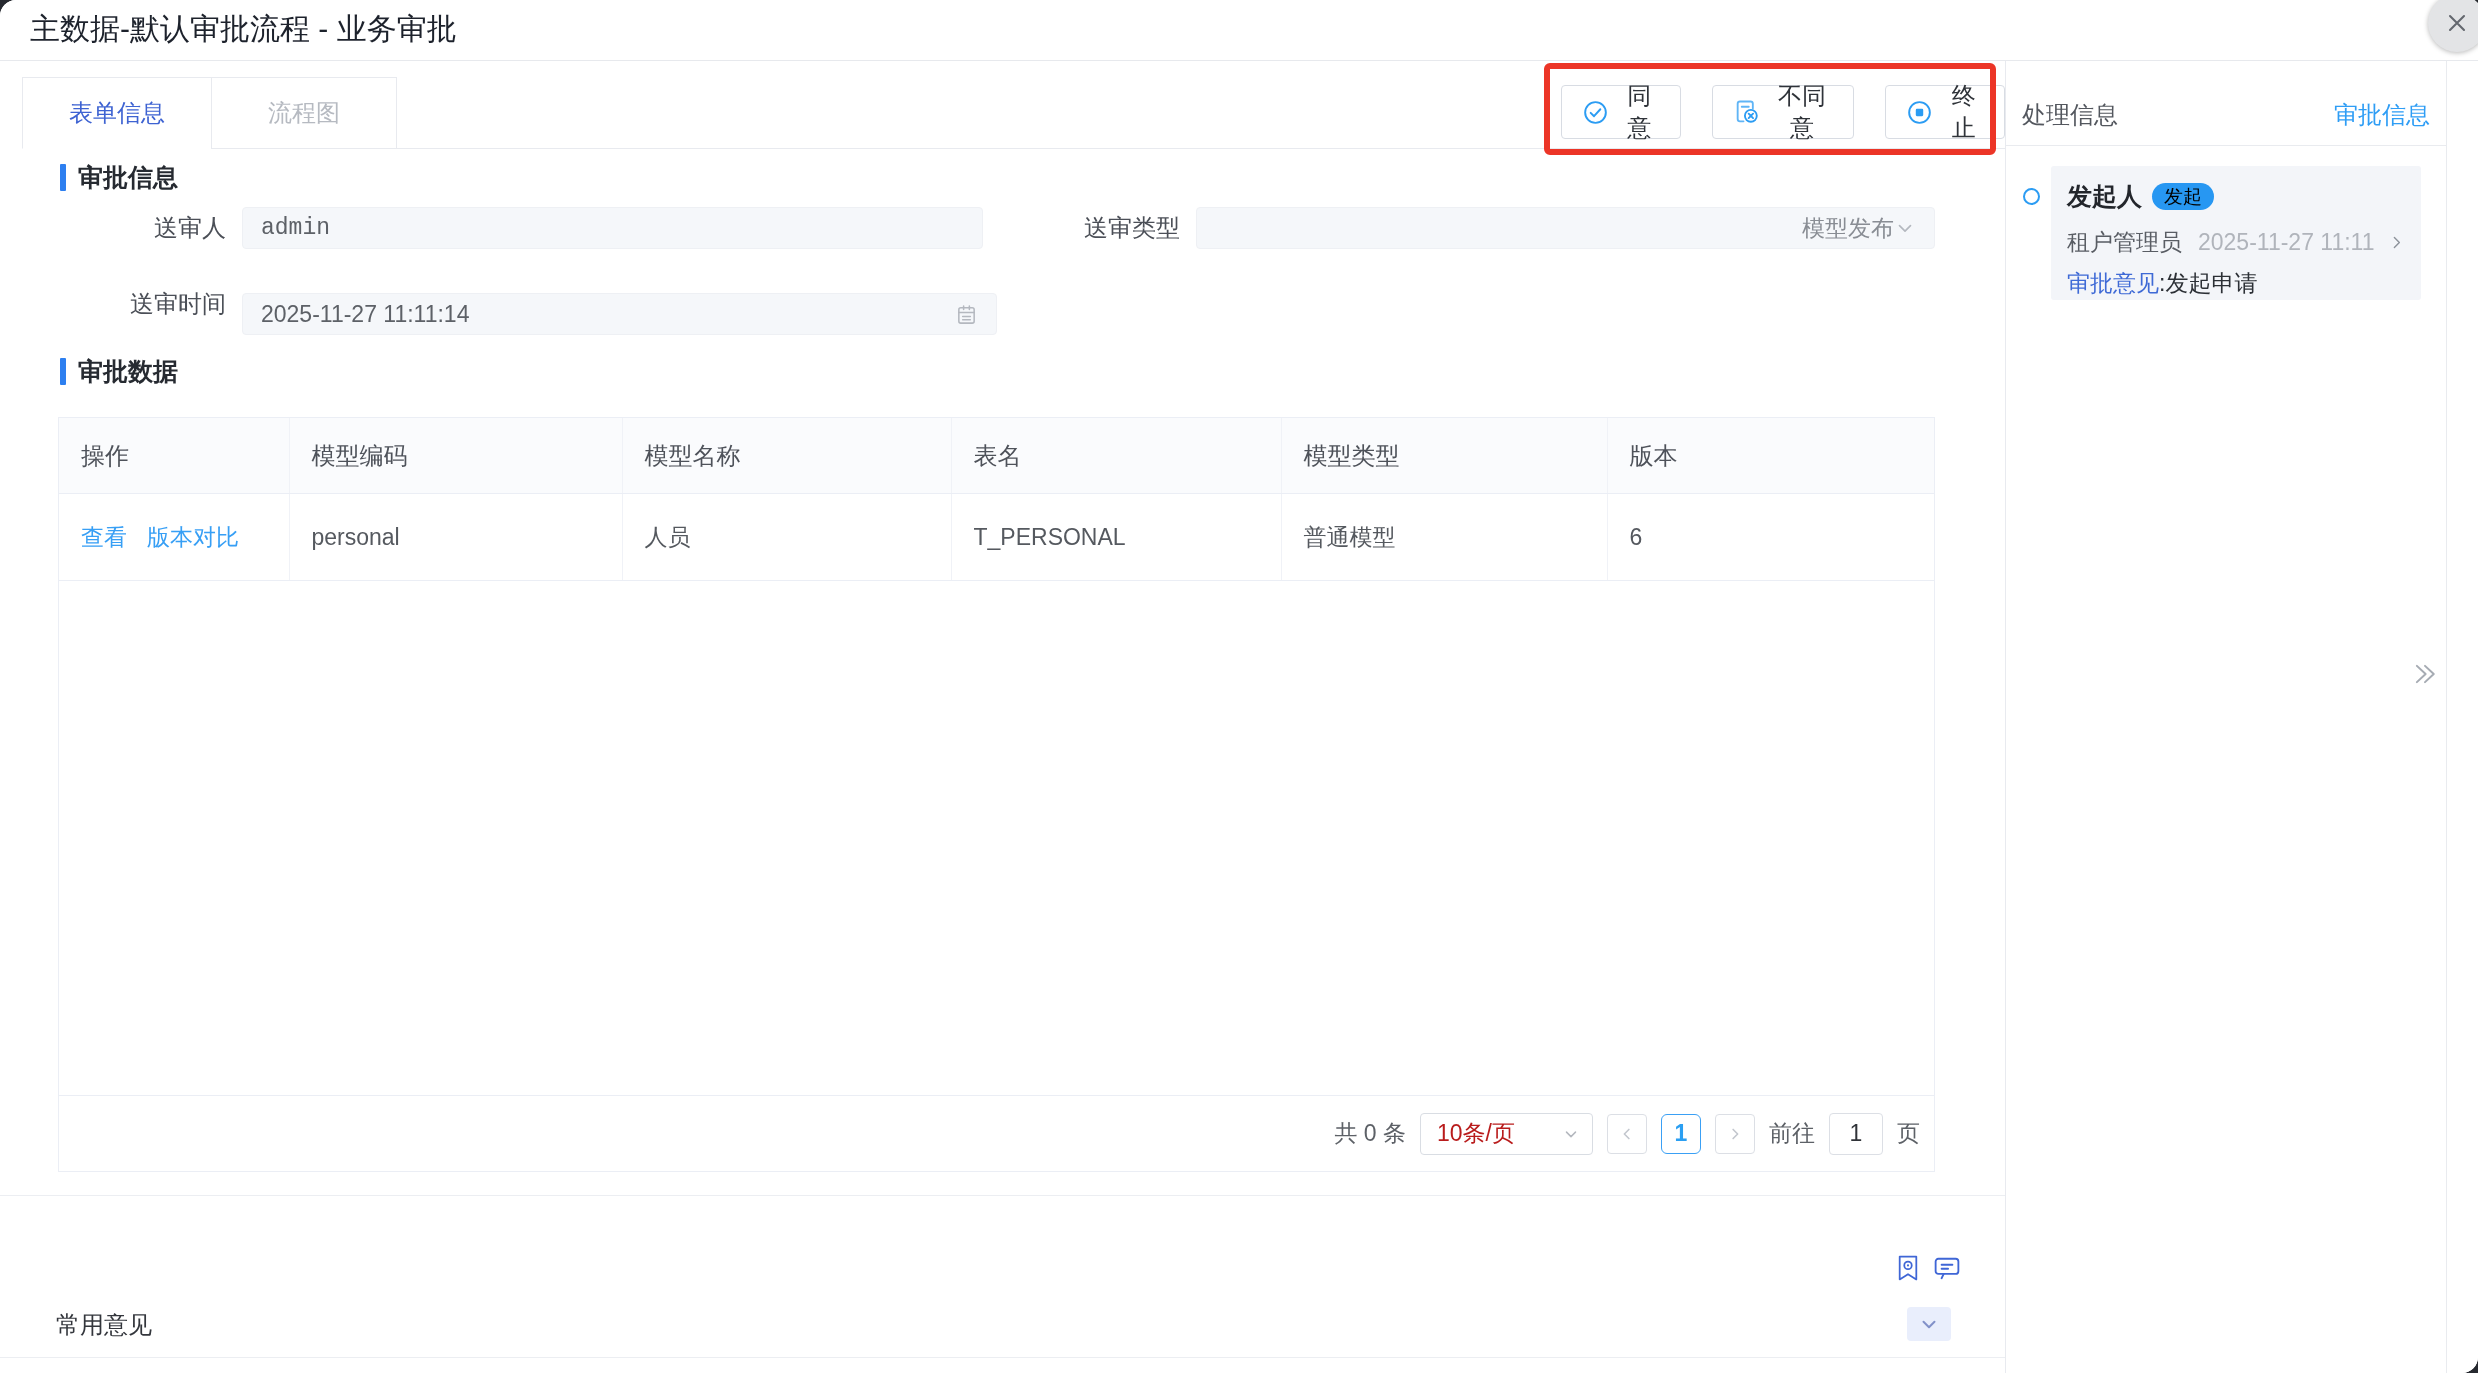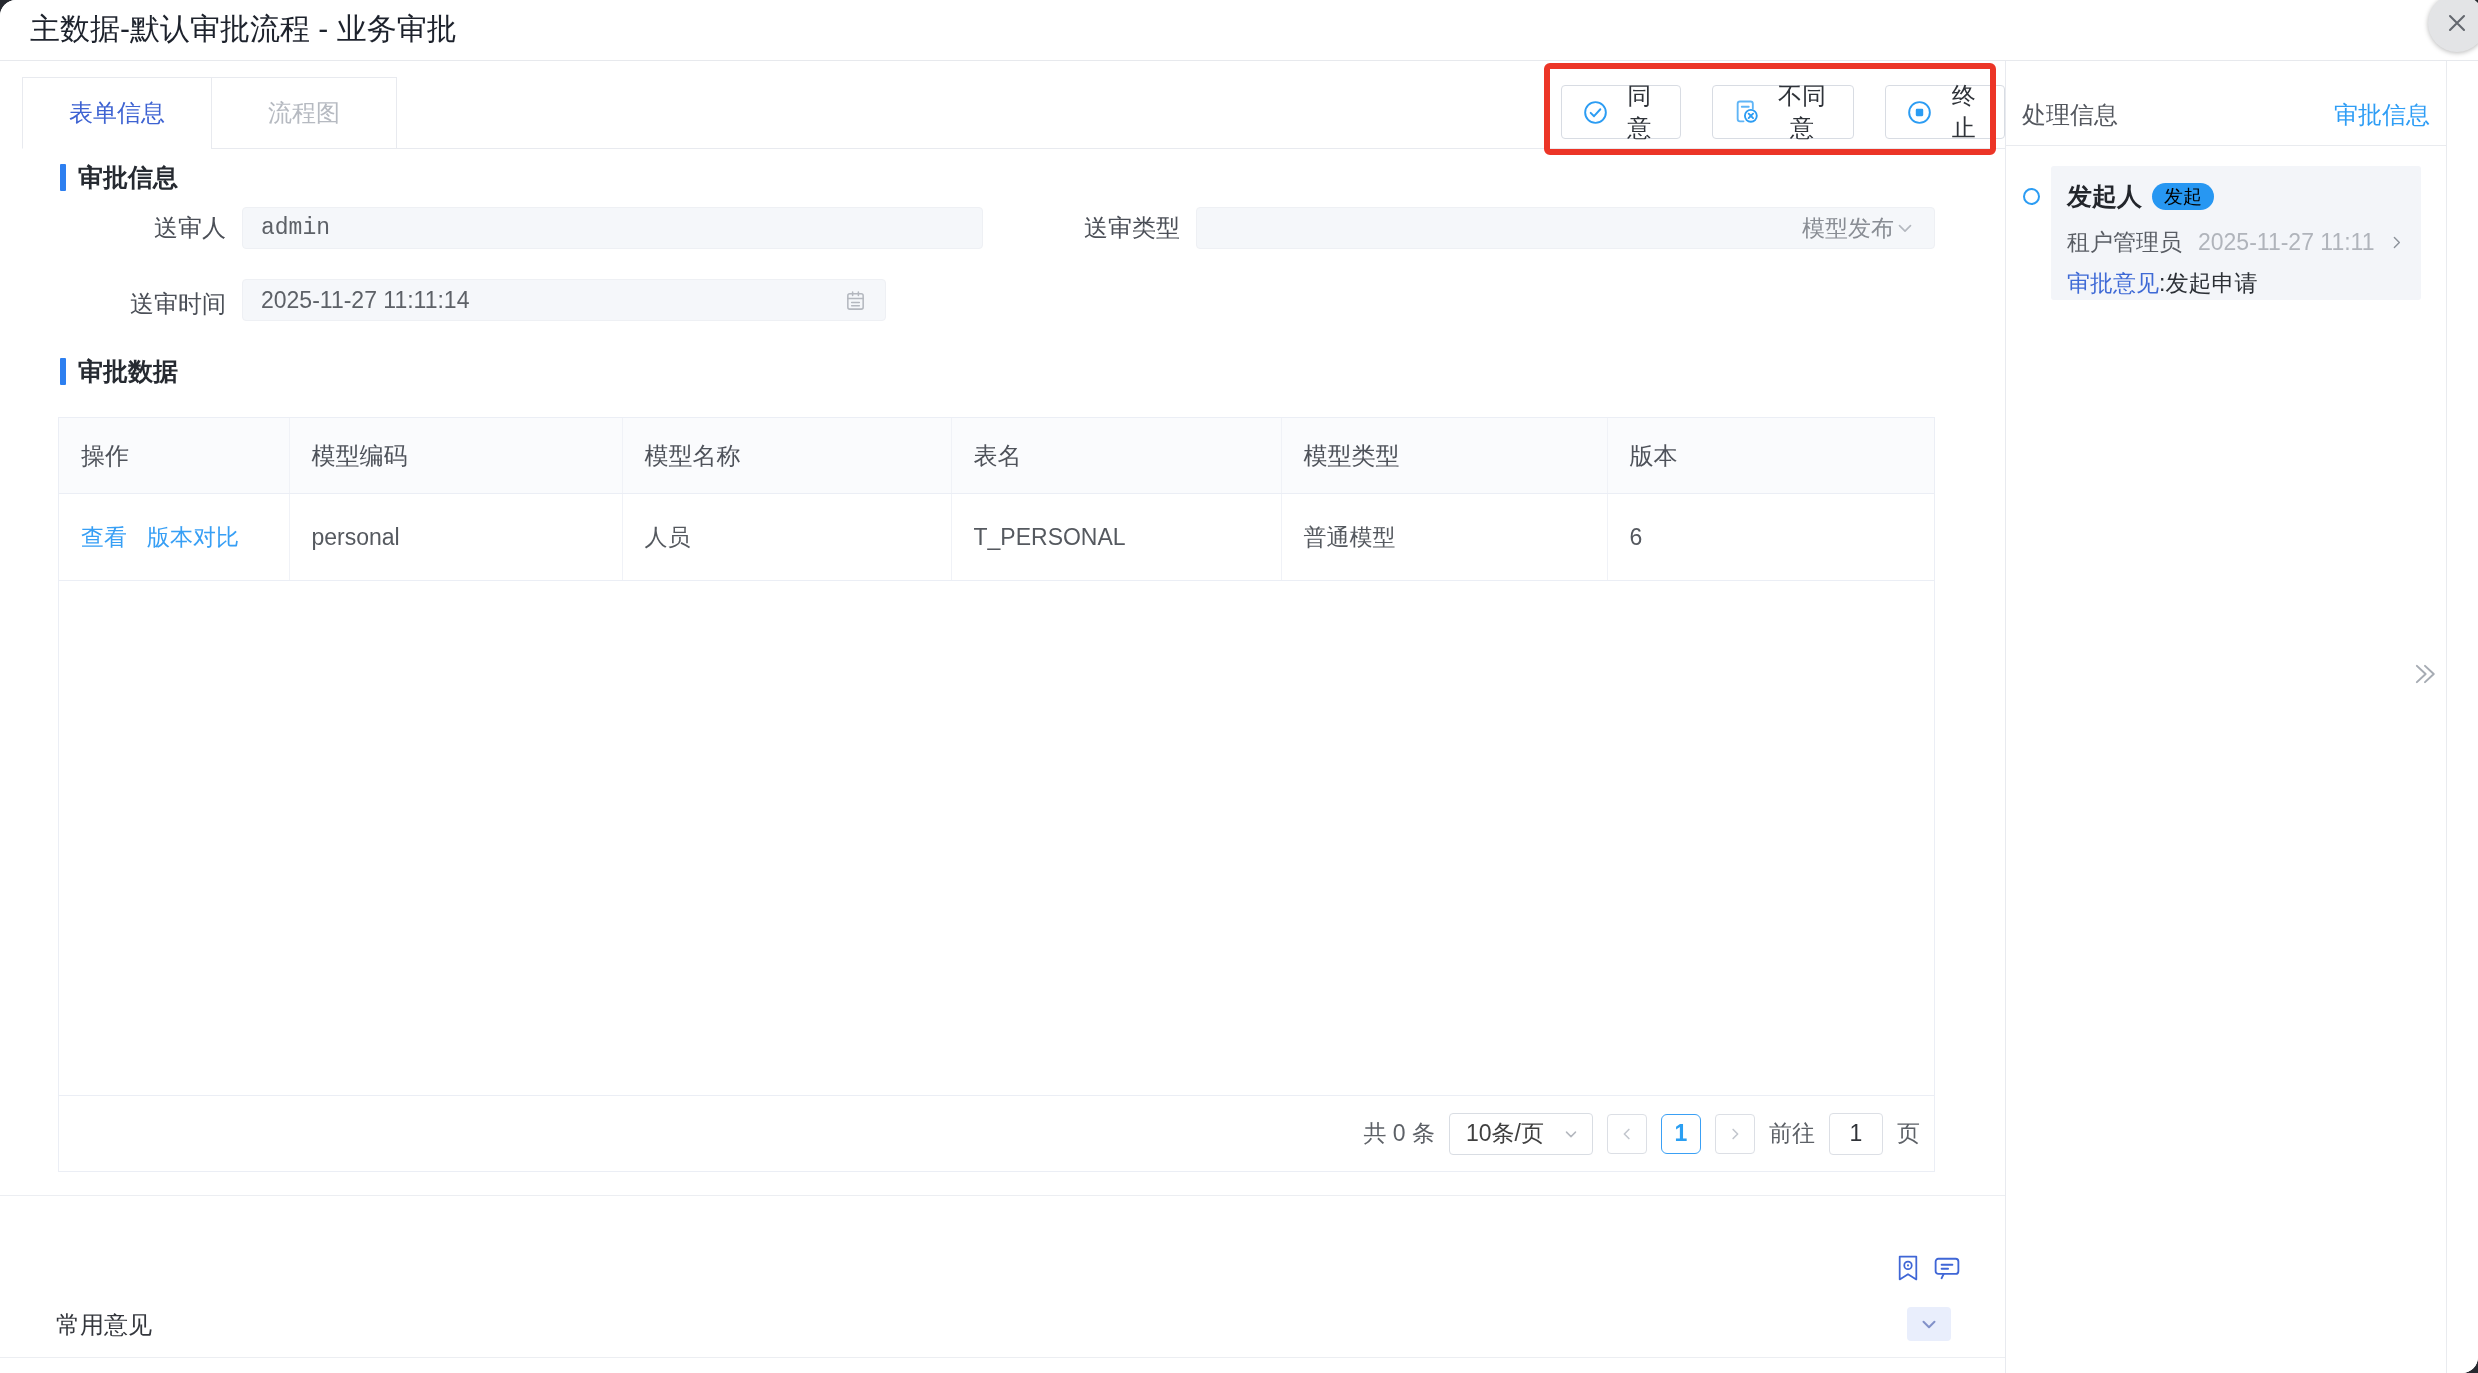--- a/index.html
+++ b/index.html
@@ -38,38 +38,38 @@
   
   .flabel{position:absolute;height:42px;line-height:42px;font-size:24px;color:#4b4f57;text-align:right;}
   .lab-sender{left:60px;width:166px;top:146px;}
   .lab-time{left:60px;width:166px;top:222px;}
   .lab-type{left:1020px;width:160px;top:146px;}
   .fbox{position:absolute;height:42px;box-sizing:border-box;background:#f5f7fa;border:1px solid #eef0f4;border-radius:4px;
         font-size:23px;color:#5d6167;display:flex;align-items:center;padding:0 18px;}
   input.fbox{font-family:Liberation Mono, monospace;}
   .in-sender{left:242px;top:146px;width:741px;}
   .in-type{left:1196px;top:146px;width:739px;justify-content:flex-end;color:#898d94;}
-  .in-time{left:242px;top:218px;width:644px;justify-content:space-between;}
+  .in-time{left:242px;top:232px;width:755px;justify-content:space-between;}
   .in-type svg,.in-time svg{color:#b4b8bf;}
 
   
   .table-wrap{position:absolute;left:58px;top:356px;width:1877px;height:755px;border:1px solid #ebeef5;box-sizing:border-box;background:#fff;}
   table{width:100%;border-collapse:collapse;table-layout:fixed;}
   th{height:75px;background:#fafbfd;font-weight:500;color:#4e525a;font-size:24px;text-align:left;
      padding:0 0 0 22px;border-bottom:1px solid #ebeef5;border-right:1px solid #f0f2f7;}
   th:last-child{border-right:none;}
   td{height:86px;font-size:23px;color:#55595f;padding:0 0 0 22px;border-bottom:1px solid #ebeef5;border-right:1px solid #f0f2f7;background:#fff;}
   td:last-child{border-right:none;}
   .tlink{color:#379ff5;margin-right:20px;cursor:pointer;text-decoration:none;}
 
   
   .pager{position:absolute;left:0;right:0;bottom:0;height:76px;border-top:1px solid #ebeef5;display:flex;align-items:center;
          justify-content:flex-end;gap:14px;padding-right:14px;font-size:23px;color:#5d6167;box-sizing:border-box;}
-  .psel{width:144px;height:42px;border:1px solid #d9dde3;border-radius:4px;display:flex;align-items:center;
-        justify-content:space-between;padding:0 12px 0 16px;box-sizing:border-box;color:#404040;cursor:pointer;}
+  .psel{width:173px;height:42px;border:1px solid #d9dde3;border-radius:4px;display:flex;align-items:center;
+        justify-content:space-between;padding:0 12px 0 16px;box-sizing:border-box;color:#b91c1c;cursor:pointer;}
   .psel svg{color:#b4b8bf;}
   .pbtn{width:40px;height:40px;border:1px solid #dcdfe5;border-radius:4px;background:#fff;display:flex;align-items:center;
         justify-content:center;color:#c3c7ce;cursor:pointer;box-sizing:border-box;}
   .pcur{width:40px;height:40px;border:1px solid #3aa0f5;border-radius:6px;color:#2b9ff2;font-weight:700;display:flex;
         align-items:center;justify-content:center;box-sizing:border-box;cursor:pointer;}
   .pgoto{width:54px;height:42px;border:1px solid #dcdfe5;border-radius:4px;text-align:center;font-size:23px;color:#303338;
         box-sizing:border-box;font-family:inherit;}
 
   
   .comment-divider{position:absolute;left:0;width:2005px;top:1134px;border-top:1px solid #eceef2;}

